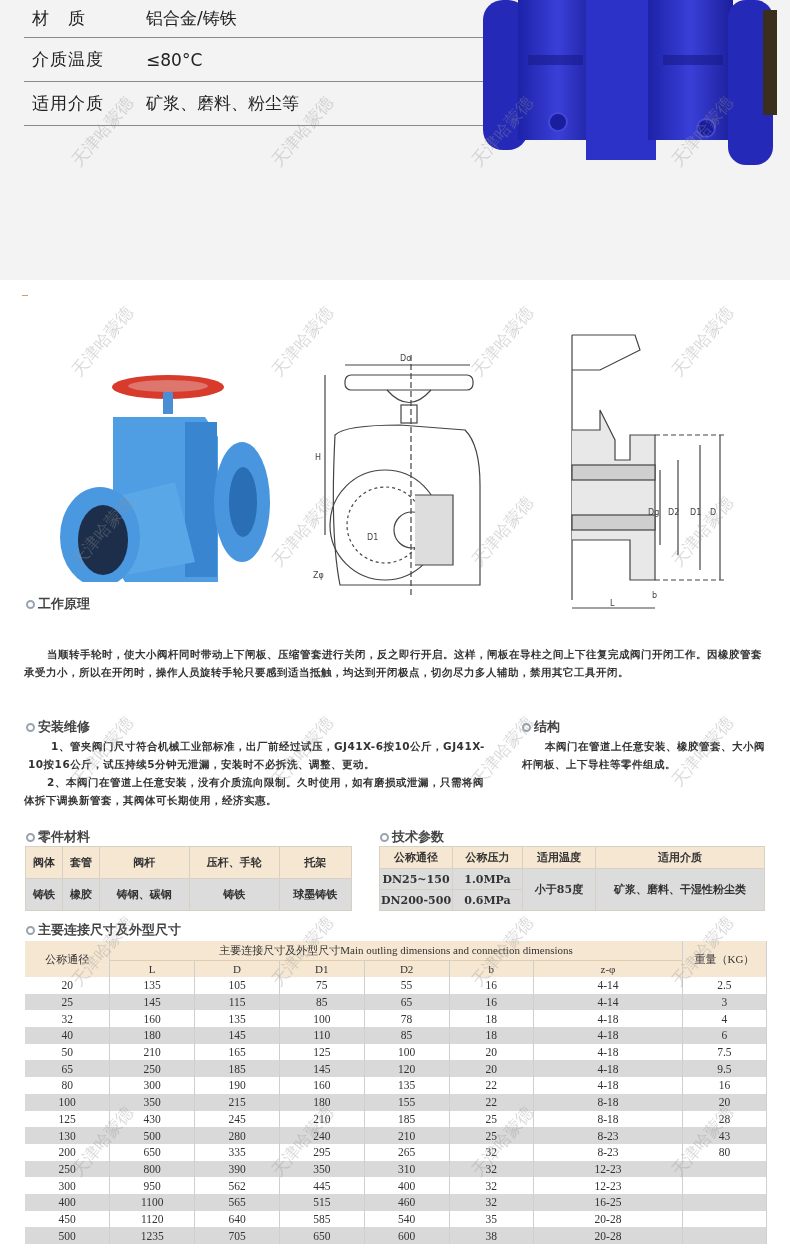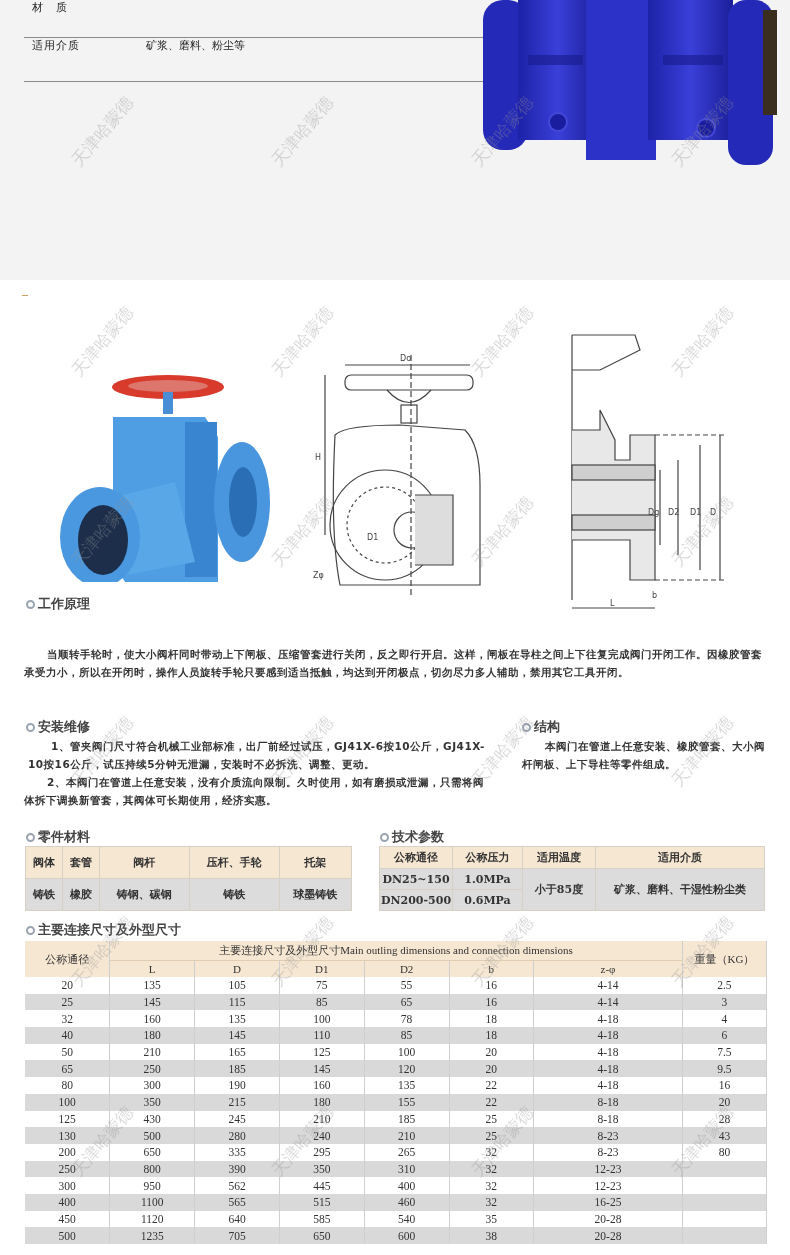--- a/index.html
+++ b/index.html
@@ -1,21 +1,21 @@
 <!DOCTYPE html>
 <html><head>
 <meta charset="utf-8">
 <style>
   * { box-sizing: border-box; margin: 0; padding: 0; }
   body { width: 790px; height: 1255px; background: #ffffff; font-family: "DejaVu Sans", sans-serif; color: #333; position: relative; overflow: hidden; }
 
   
   .top-panel { position: absolute; left: 0; top: 0; width: 790px; height: 280px; background: #f3f3f3; overflow: hidden; }
   .spec-rows { position: absolute; left: 24px; top: 0; width: 460px; }
-  .spec-row { height: 44px; border-bottom: 1px solid #8a8a8a; display: flex; font-size: 11px; color: #222; }
+  .spec-row { height: 44px; border-bottom: 1px solid #8a8a8a; display: flex; align-items: center; font-size: 17px; color: #222; }
   .spec-row:first-child { height: 38px; }
   .spec-label { width: 122px; padding-left: 8px; letter-spacing: 1px; }
   .spec-value { flex: 1; }
 
   .blue-valve { position: absolute; left: 478px; top: 0; width: 312px; height: 170px; }
   .small-mark { position: absolute; left: 22px; top: 295px; width: 6px; height: 1px; background: #c9a060; }
 
   .product-photo { position: absolute; left: 55px; top: 362px; width: 220px; height: 220px; }
   .front-drawing { position: absolute; left: 305px; top: 335px; width: 215px; height: 270px; }
   .side-drawing { position: absolute; left: 560px; top: 330px; width: 200px; height: 285px; }
@@ -40,20 +40,25 @@
 
   .watermark { position: absolute; color: rgba(150,150,150,0.35); font-size: 17px; transform: rotate(-50deg); white-space: nowrap; pointer-events: none; }
 </style>
 </head>
 <body>
 
 <div class="top-panel">
   <div class="spec-rows">
     <div class="spec-row">
       <span class="spec-label">材　质</span>
+      <span class="spec-value">铝合金/铸铁</span>
+    </div>
+    <div class="spec-row">
+      <span class="spec-label">介质温度</span>
+      <span class="spec-value">≤80°C</span>
     </div>
     <div class="spec-row">
       <span class="spec-label">适用介质</span>
       <span class="spec-value">矿浆、磨料、粉尘等</span>
     </div>
   </div>
 
   <svg class="blue-valve" viewBox="0 0 312 170">
     <defs>
       <linearGradient id="bl" x1="0" x2="1">

